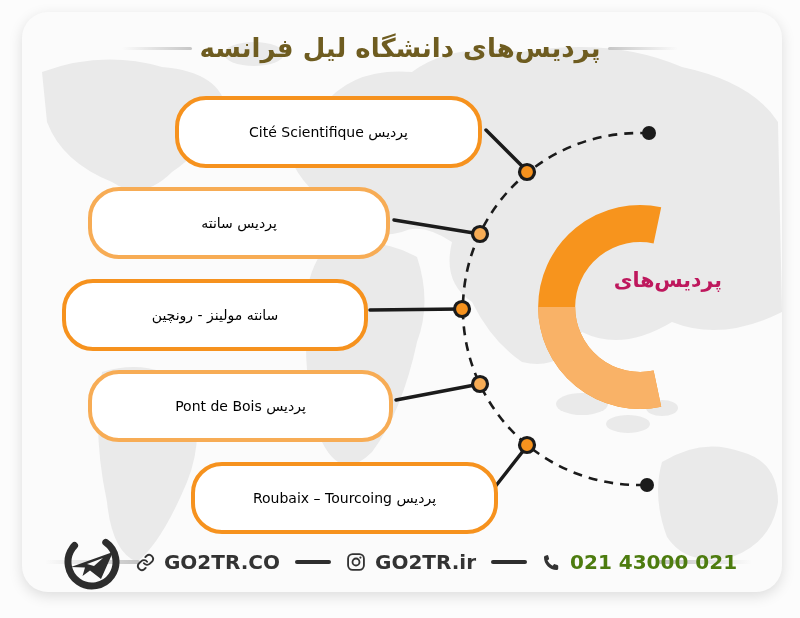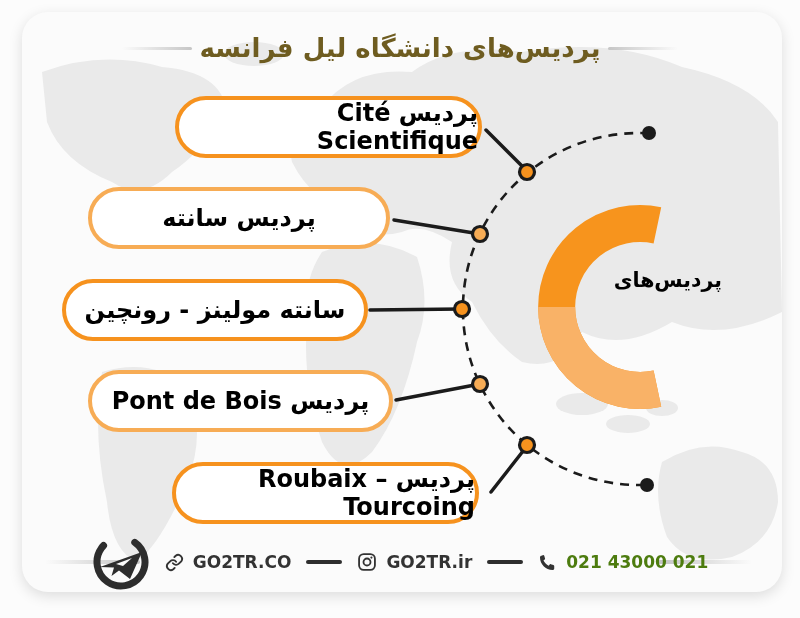--- a/index.html
+++ b/index.html
@@ -11,37 +11,37 @@
         overflow:hidden;}
   .map{position:absolute;left:0;top:0;}
   
   .title-row{position:absolute;left:0;top:26px;width:100%;height:44px;
              display:flex;align-items:center;justify-content:center;gap:8px;}
   .title-row h1{margin:0;font-size:26px;font-weight:bold;direction:rtl;}
   .tdash{width:70px;height:3px;border-radius:2px;}
   .tdash.l{background:linear-gradient(to right,rgba(200,200,200,0),#c6c6c6);}
   .tdash.r{background:linear-gradient(to left,rgba(200,200,200,0),#c6c6c6);}
   
-  .pill{position:absolute;box-sizing:border-box;height:62px;background:#ffffff;
+  .pill{position:absolute;box-sizing:border-box;height:72px;background:#ffffff;
         border:4px solid #F6921E;border-radius:31px;display:flex;align-items:center;
-        justify-content:center;font-weight:bold;font-size:24px;direction:rtl;}
+        justify-content:center;font-weight:normal;font-size:14px;direction:rtl;}
   .pill1{left:175px;top:96px;width:307px;}
   .pill2{left:88px;top:187px;width:302px;}
   .pill3{left:62px;top:279px;width:306px;}
   .pill4{left:88px;top:370px;width:305px;}
-  .pill5{left:172px;top:462px;width:307px;}
+  .pill5{left:191px;top:462px;width:307px;}
   
   .overlay{position:absolute;left:0;top:0;}
   
   .center-label{position:absolute;right:78px;top:264px;direction:rtl;text-align:right;
                 font-weight:bold;font-size:20.5px;line-height:32px;}
   
   .footer{position:absolute;left:0;top:532px;width:100%;height:60px;
           display:flex;align-items:center;justify-content:center;gap:15px;}
-  .f-item{display:flex;align-items:center;gap:9px;font-weight:bold;font-size:17px;}
+  .f-item{display:flex;align-items:center;gap:9px;font-weight:bold;font-size:20px;}
   .bdash{width:36px;height:3.5px;background:#2e2e2e;border-radius:2px;}
   .fdash{position:absolute;top:560px;height:4px;border-radius:2px;}
   .fdash.l{left:45px;width:95px;background:linear-gradient(to right,rgba(200,200,200,0),#c3c3c3);}
   .fdash.r{left:658px;width:94px;background:linear-gradient(to left,rgba(200,200,200,0),#c3c3c3);}
 </style>
 </head>
 <body>
 
 <div class="stage">
 
@@ -97,21 +97,21 @@
       <circle cx="527" cy="445" r="7.5" fill="#F6921E"></circle>
     </g>
   </svg>
 
   <div class="pill pill1" style="border-color: rgb(246, 146, 30);">پردیس Cité Scientifique</div>
   <div class="pill pill2" style="border-color: rgb(247, 172, 85);">پردیس سانته</div>
   <div class="pill pill3" style="border-color: rgb(246, 146, 30);">سانته مولینز - رونچین</div>
   <div class="pill pill4" style="border-color: rgb(247, 172, 85);">پردیس Pont de Bois</div>
   <div class="pill pill5" style="border-color: rgb(246, 146, 30);">پردیس Roubaix – Tourcoing</div>
 
-  <div class="center-label" style="color: #000000;">
+  <div class="center-label" style="color: #be185d;">
     <div>پردیس‌های</div>
   </div>
 
   <span class="fdash l"></span>
   <span class="fdash r"></span>
   <div class="footer">
     <span style="display:flex;">
       <svg width="58" height="58" viewBox="0 0 58 58">
         <circle cx="29" cy="29" r="24" fill="none" stroke="#2d2d2d" stroke-width="7" stroke-dasharray="116 36" transform="rotate(-55 29 29)" stroke-linecap="round"></circle>
         <path d="M8,34 L50,19 L38,46 L27,37.5 L19.5,43 L22,34.5 Z" fill="#2d2d2d"></path>

